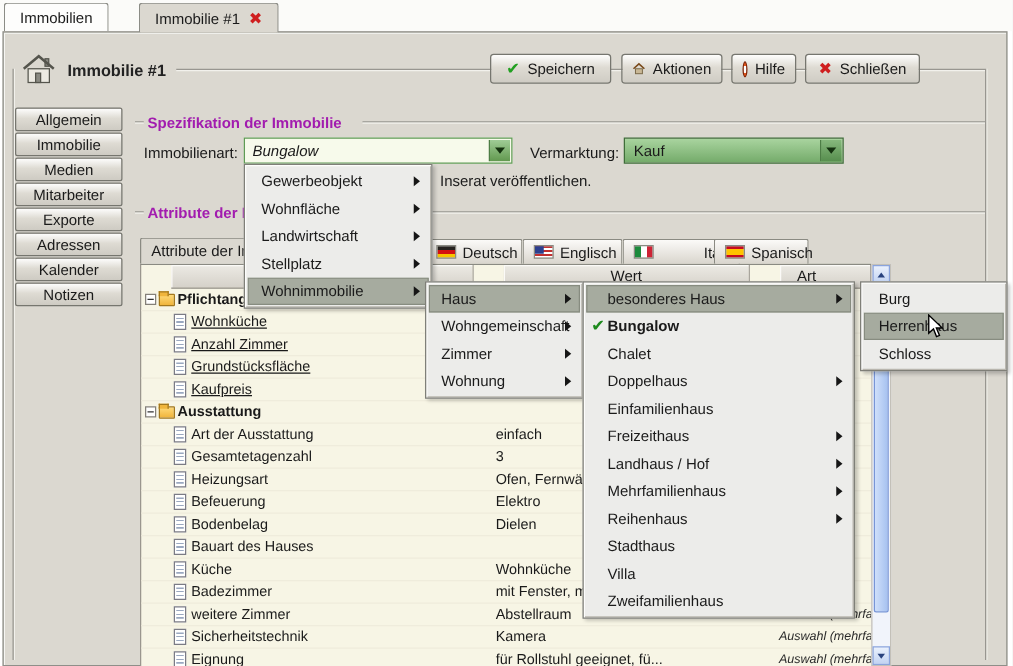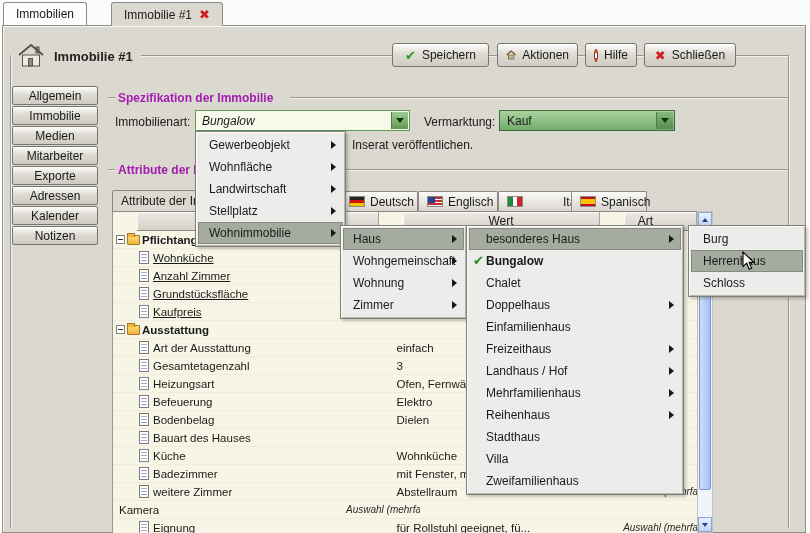--- a/index.html
+++ b/index.html
@@ -400,20 +400,24 @@
     </div>
     <div class="trow leafrow">
       <div class="c1">
           <span class="doc"></span>
           <span class="nm">weitere Zimmer</span>
         </div>
       <div class="c2">Abstellraum</div>
         <div class="c3">Auswahl (mehrfach)</div>
     </div>
     <div class="trow leafrow">
+      <div class="c1">
+          <span class="doc"></span>
+          <span class="nm">Sicherheitstechnik</span>
+        </div>
       <div class="c2">Kamera</div>
         <div class="c3">Auswahl (mehrfach)</div>
     </div>
     <div class="trow leafrow">
       <div class="c1">
           <span class="doc"></span>
           <span class="nm">Eignung</span>
         </div>
       <div class="c2">für Rollstuhl geeignet, fü...</div>
         <div class="c3">Auswahl (mehrfach)</div>
@@ -434,22 +438,22 @@
     <div class="mi"><span>Gewerbeobjekt</span><span class="sub"></span></div>
     <div class="mi"><span>Wohnfläche</span><span class="sub"></span></div>
     <div class="mi"><span>Landwirtschaft</span><span class="sub"></span></div>
     <div class="mi"><span>Stellplatz</span><span class="sub"></span></div>
     <div class="mi hl"><span>Wohnimmobilie</span><span class="sub"></span></div>
   </div>
 
   <div class="menu" id="menu2">
     <div class="mi hl"><span>Haus</span><span class="sub"></span></div>
     <div class="mi"><span>Wohngemeinschaft</span><span class="sub"></span></div>
+    <div class="mi"><span>Zimmer</span><span class="sub"></span></div>
     <div class="mi"><span>Wohnung</span><span class="sub"></span></div>
-    <div class="mi"><span>Zimmer</span><span class="sub"></span></div>
   </div>
 
   <div class="menu" id="menu3">
     <div class="mi hl"><span>besonderes Haus</span><span class="sub"></span></div>
     <div class="mi bold"><span class="chk">✔</span><span>Bungalow</span></div>
     <div class="mi"><span>Chalet</span></div>
     <div class="mi"><span>Doppelhaus</span><span class="sub"></span></div>
     <div class="mi"><span>Einfamilienhaus</span></div>
     <div class="mi"><span>Freizeithaus</span><span class="sub"></span></div>
     <div class="mi"><span>Landhaus / Hof</span><span class="sub"></span></div>

